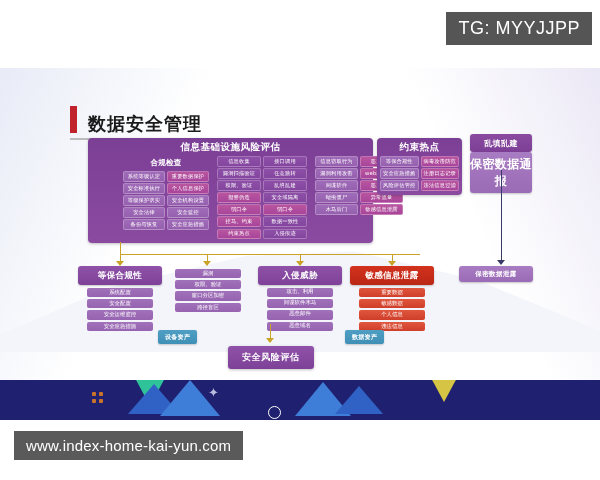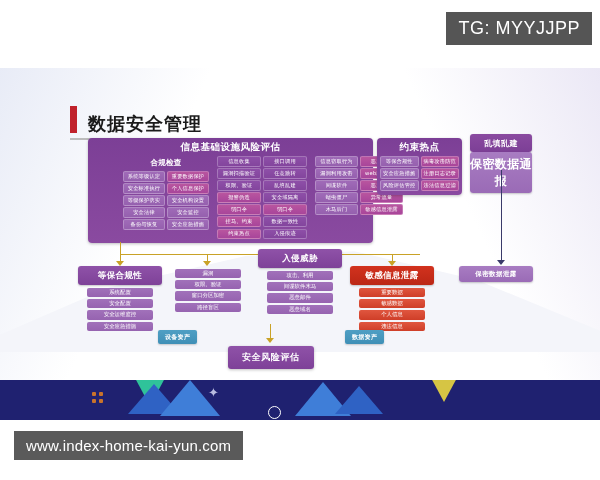--- a/index.html
+++ b/index.html
@@ -230,21 +230,21 @@
 
   <div class="result" style="left:166px;top:198px;">
     <div class="result-body">
       <div class="rchip">漏洞</div>
       <div class="rchip">权限、验证</div>
       <div class="rchip">窗口分区加密</div>
       <div class="rchip">路径盲区</div>
     </div>
   </div>
 
-  <div class="result" style="left:258px;top:181px;">
+  <div class="result" style="left:258px;top:198px;font-family:Liberation Mono, monospace;">
     <div class="result-head">入侵威胁</div>
     <div class="result-body">
       <div class="rchip">攻击、利用</div>
       <div class="rchip">间谍软件木马</div>
       <div class="rchip">恶意邮件</div>
       <div class="rchip">恶意域名</div>
     </div>
   </div>
 
   <div class="result red" style="left:350px;top:198px;">

